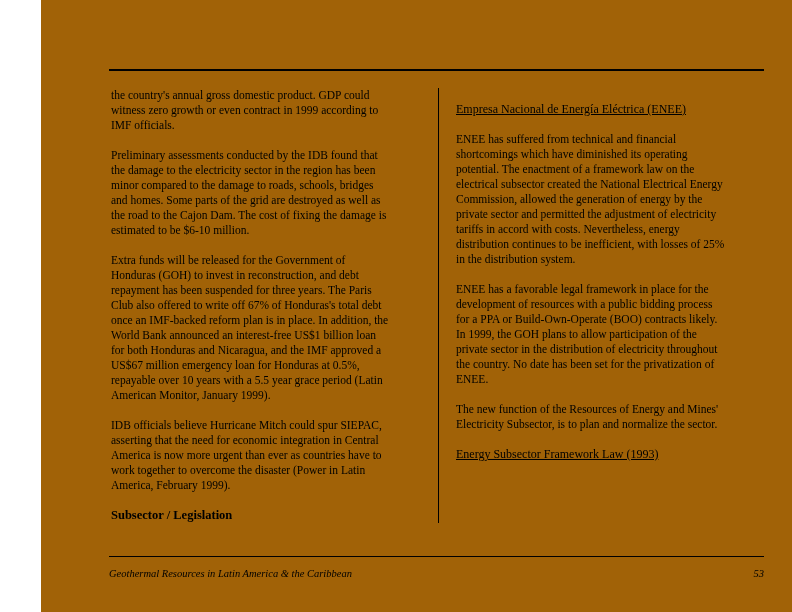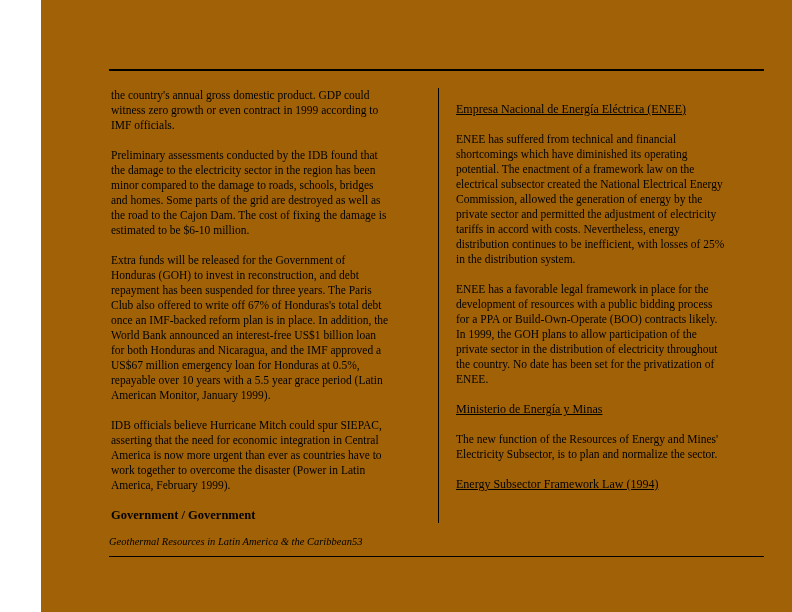--- a/index.html
+++ b/index.html
@@ -67,24 +67,24 @@
   }
   .underlined-heading {
     font-size: 12px;
     font-weight: normal;
     text-decoration: underline;
     margin: 0 0 15px 0;
   }
   .footer {
     position: absolute;
     left: 68px;
-    top: 536px;
+    top: 568px;
     width: 655px;
     display: flex;
-    justify-content: flex-start;
+    justify-content: space-between;
     align-items: baseline;
     font-size: 10.5px;
     font-style: italic;
   }
   .footer-page {
     font-style: italic;
   }
 </style>
 </head>
 <body>
@@ -92,30 +92,29 @@
 <div class="page">
 
   <div class="rule-top"></div>
   <div class="divider"></div>
 
   <div class="col col-left">
     <p>the country's annual gross domestic product.  GDP could witness zero growth or even contract in 1999 according to IMF officials.</p>
     <p>Preliminary assessments conducted by the IDB found that the damage to the electricity sector in the region has been minor compared to the damage to roads, schools, bridges and homes. Some parts of the grid are destroyed as well as the road to the Cajon Dam.  The cost of fixing the damage is estimated to be $6-10 million.</p>
     <p>Extra funds will be released for the Government of Honduras (GOH) to invest in reconstruction, and debt repayment has been suspended for three years.  The Paris Club also offered to write off 67% of Honduras's total debt once an IMF-backed reform plan is in place.  In addition, the World Bank announced an interest-free US$1 billion loan for both Honduras and Nicaragua, and the IMF approved a US$67 million emergency loan for Honduras at 0.5%, repayable over 10 years with a 5.5 year grace period (Latin American Monitor, January 1999).</p>
     <p>IDB officials believe Hurricane Mitch could spur SIEPAC, asserting that the need for economic integration in Central America is now more urgent than ever as countries have to work together to overcome the disaster (Power in Latin America, February 1999).</p>
-    <h2 class="bold-heading">Government / Government</h2>
+    <h2 class="bold-heading">Subsector / Legislation</h2>
   </div>
 
   <div class="col col-right">
     <h3 class="underlined-heading">Empresa Nacional de Energía Eléctrica (ENEE)</h3>
     <p>ENEE has suffered from technical and financial shortcomings which have diminished its operating potential. The enactment of a framework law on the electrical subsector created the National Electrical Energy Commission, allowed the generation of energy by the private sector and permitted the adjustment of electricity tariffs in accord with costs. Nevertheless, energy distribution continues to be inefficient, with losses of 25% in the distribution system.</p>
     <p>ENEE has a favorable legal framework in place for the development of resources with a public bidding process for a PPA or Build-Own-Operate (BOO) contracts likely. In 1999, the GOH plans to allow participation of the private sector in the distribution of electricity throughout the country.  No date has been set for the privatization of ENEE.</p>
-    <h3 class="underlined-heading">Ministerio de Energía y Minas</h3>
     <p>The new function of the Resources of Energy and Mines' Electricity Subsector, is to plan and normalize the sector.</p>
-    <h3 class="underlined-heading">Energy Subsector Framework Law (1994)</h3>
+    <h3 class="underlined-heading">Energy Subsector Framework Law (1993)</h3>
   </div>
 
   <div class="rule-bottom"></div>
 
   <div class="footer">
     <span class="footer-title">Geothermal Resources in Latin America &amp; the Caribbean</span>
     <span class="footer-page">53</span>
   </div>
 
 </div>

